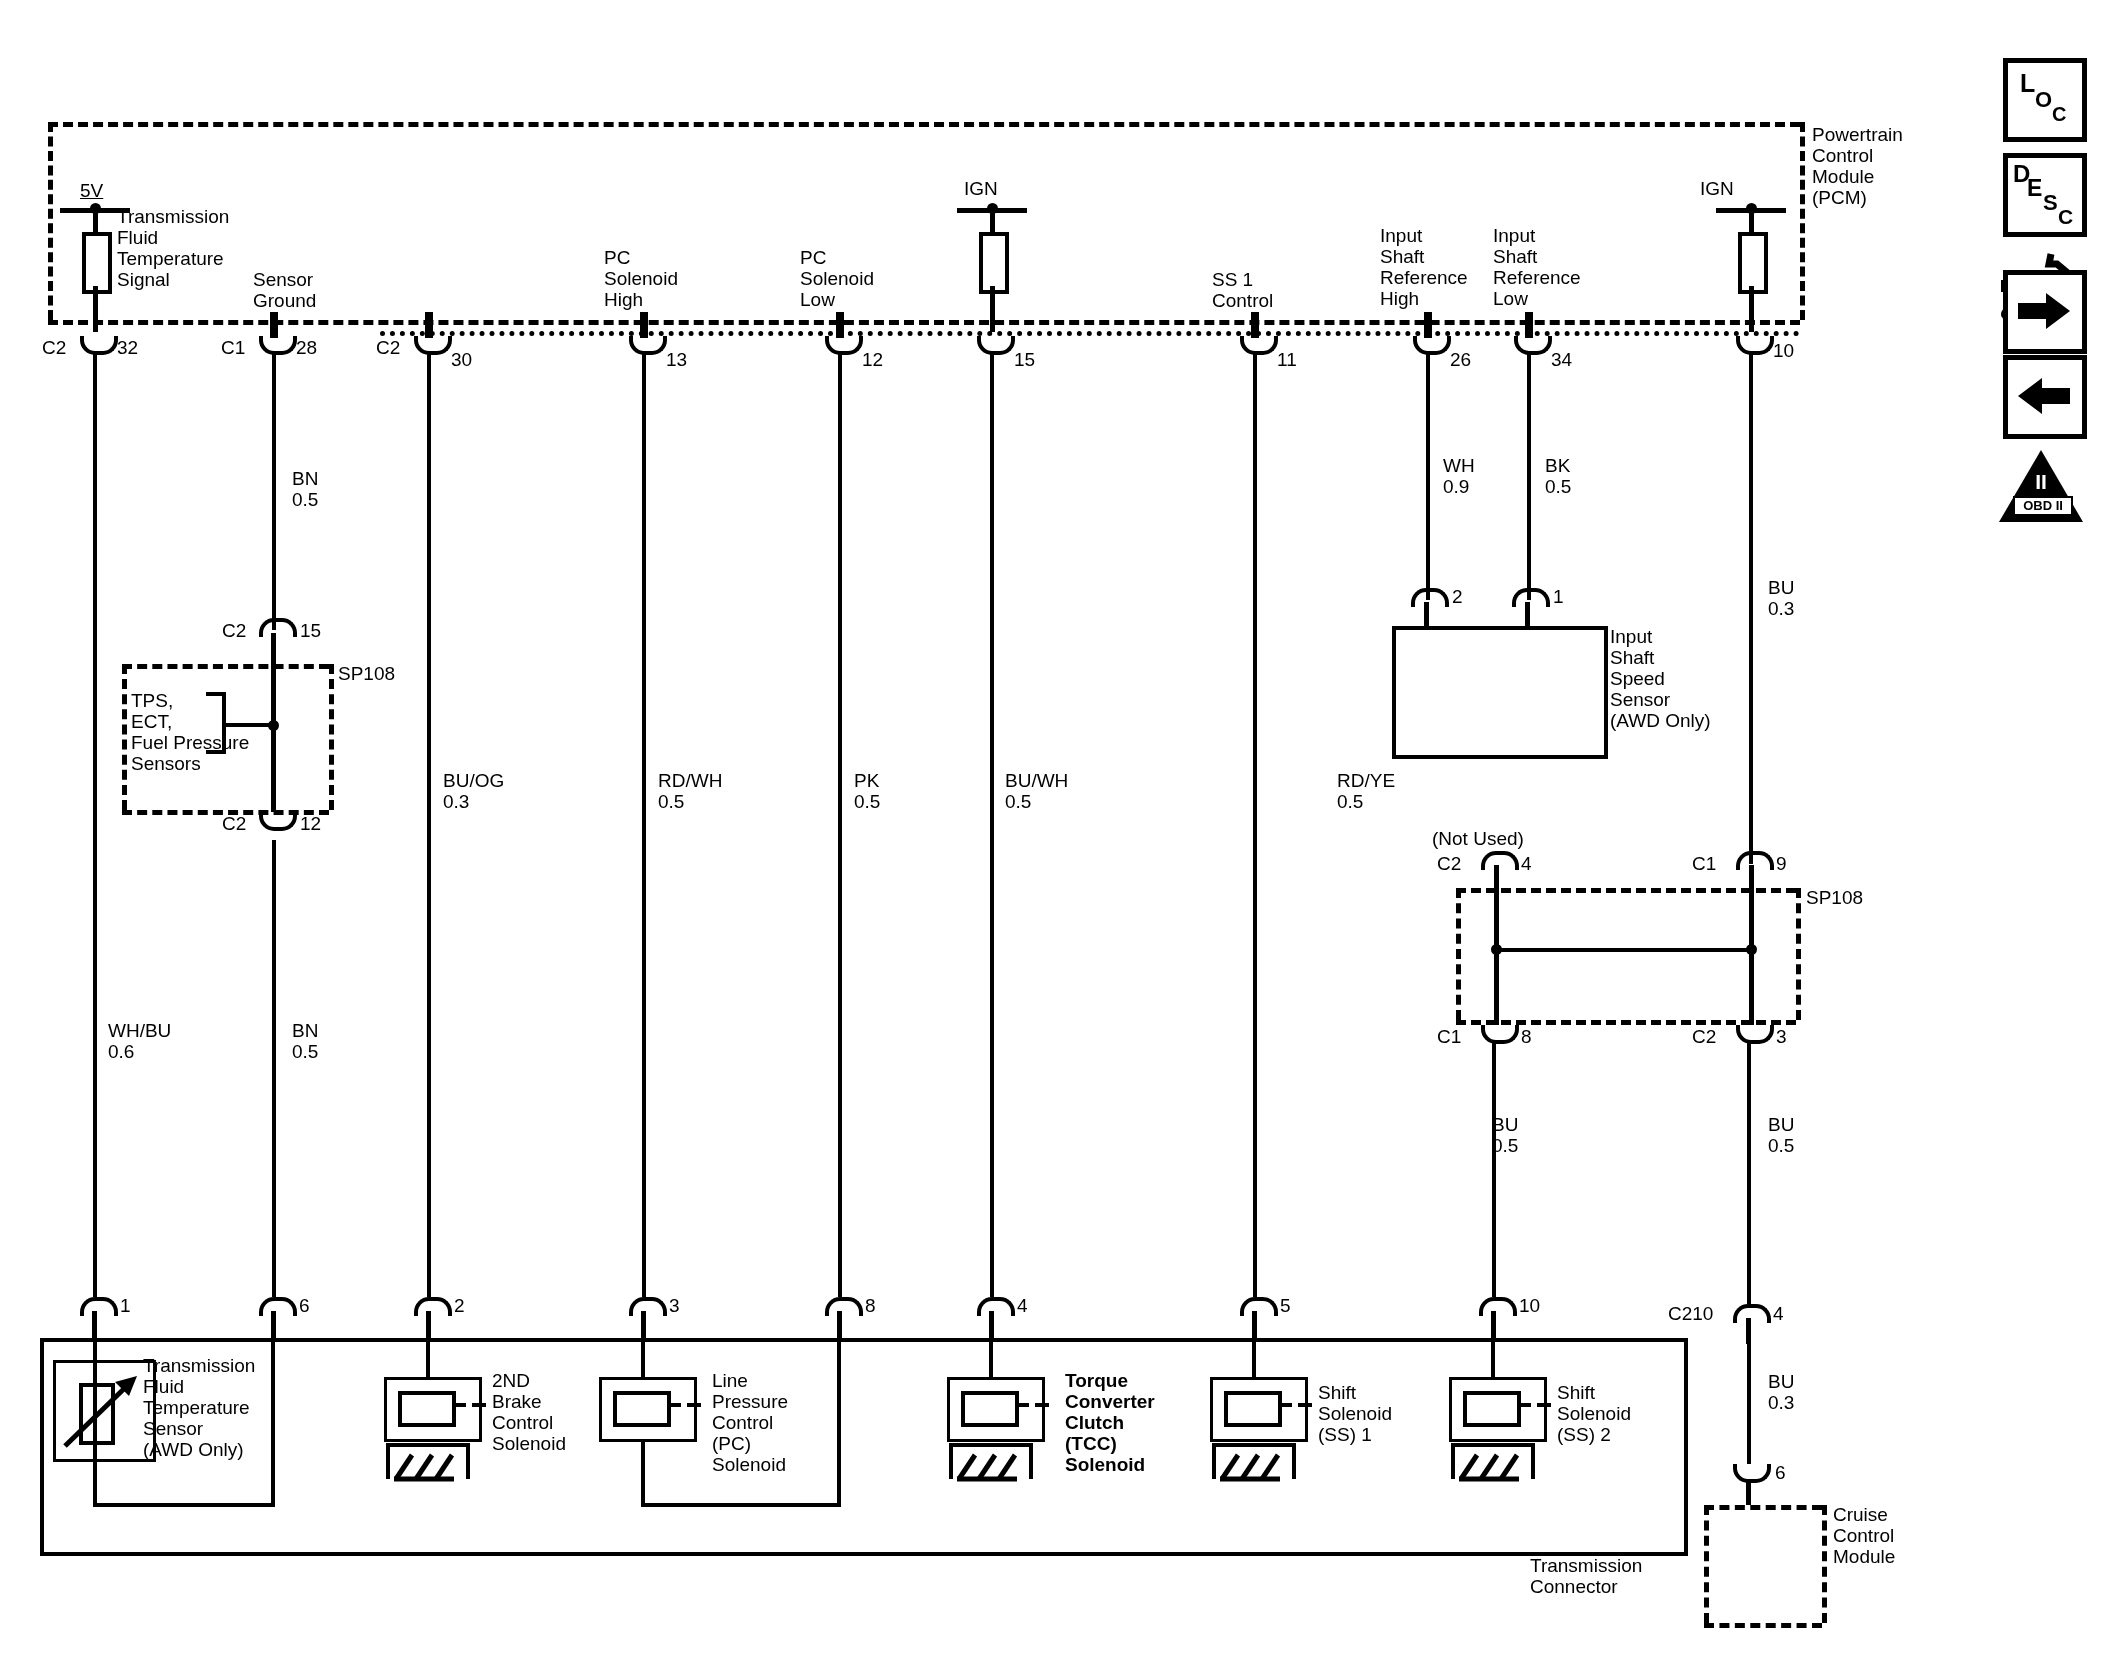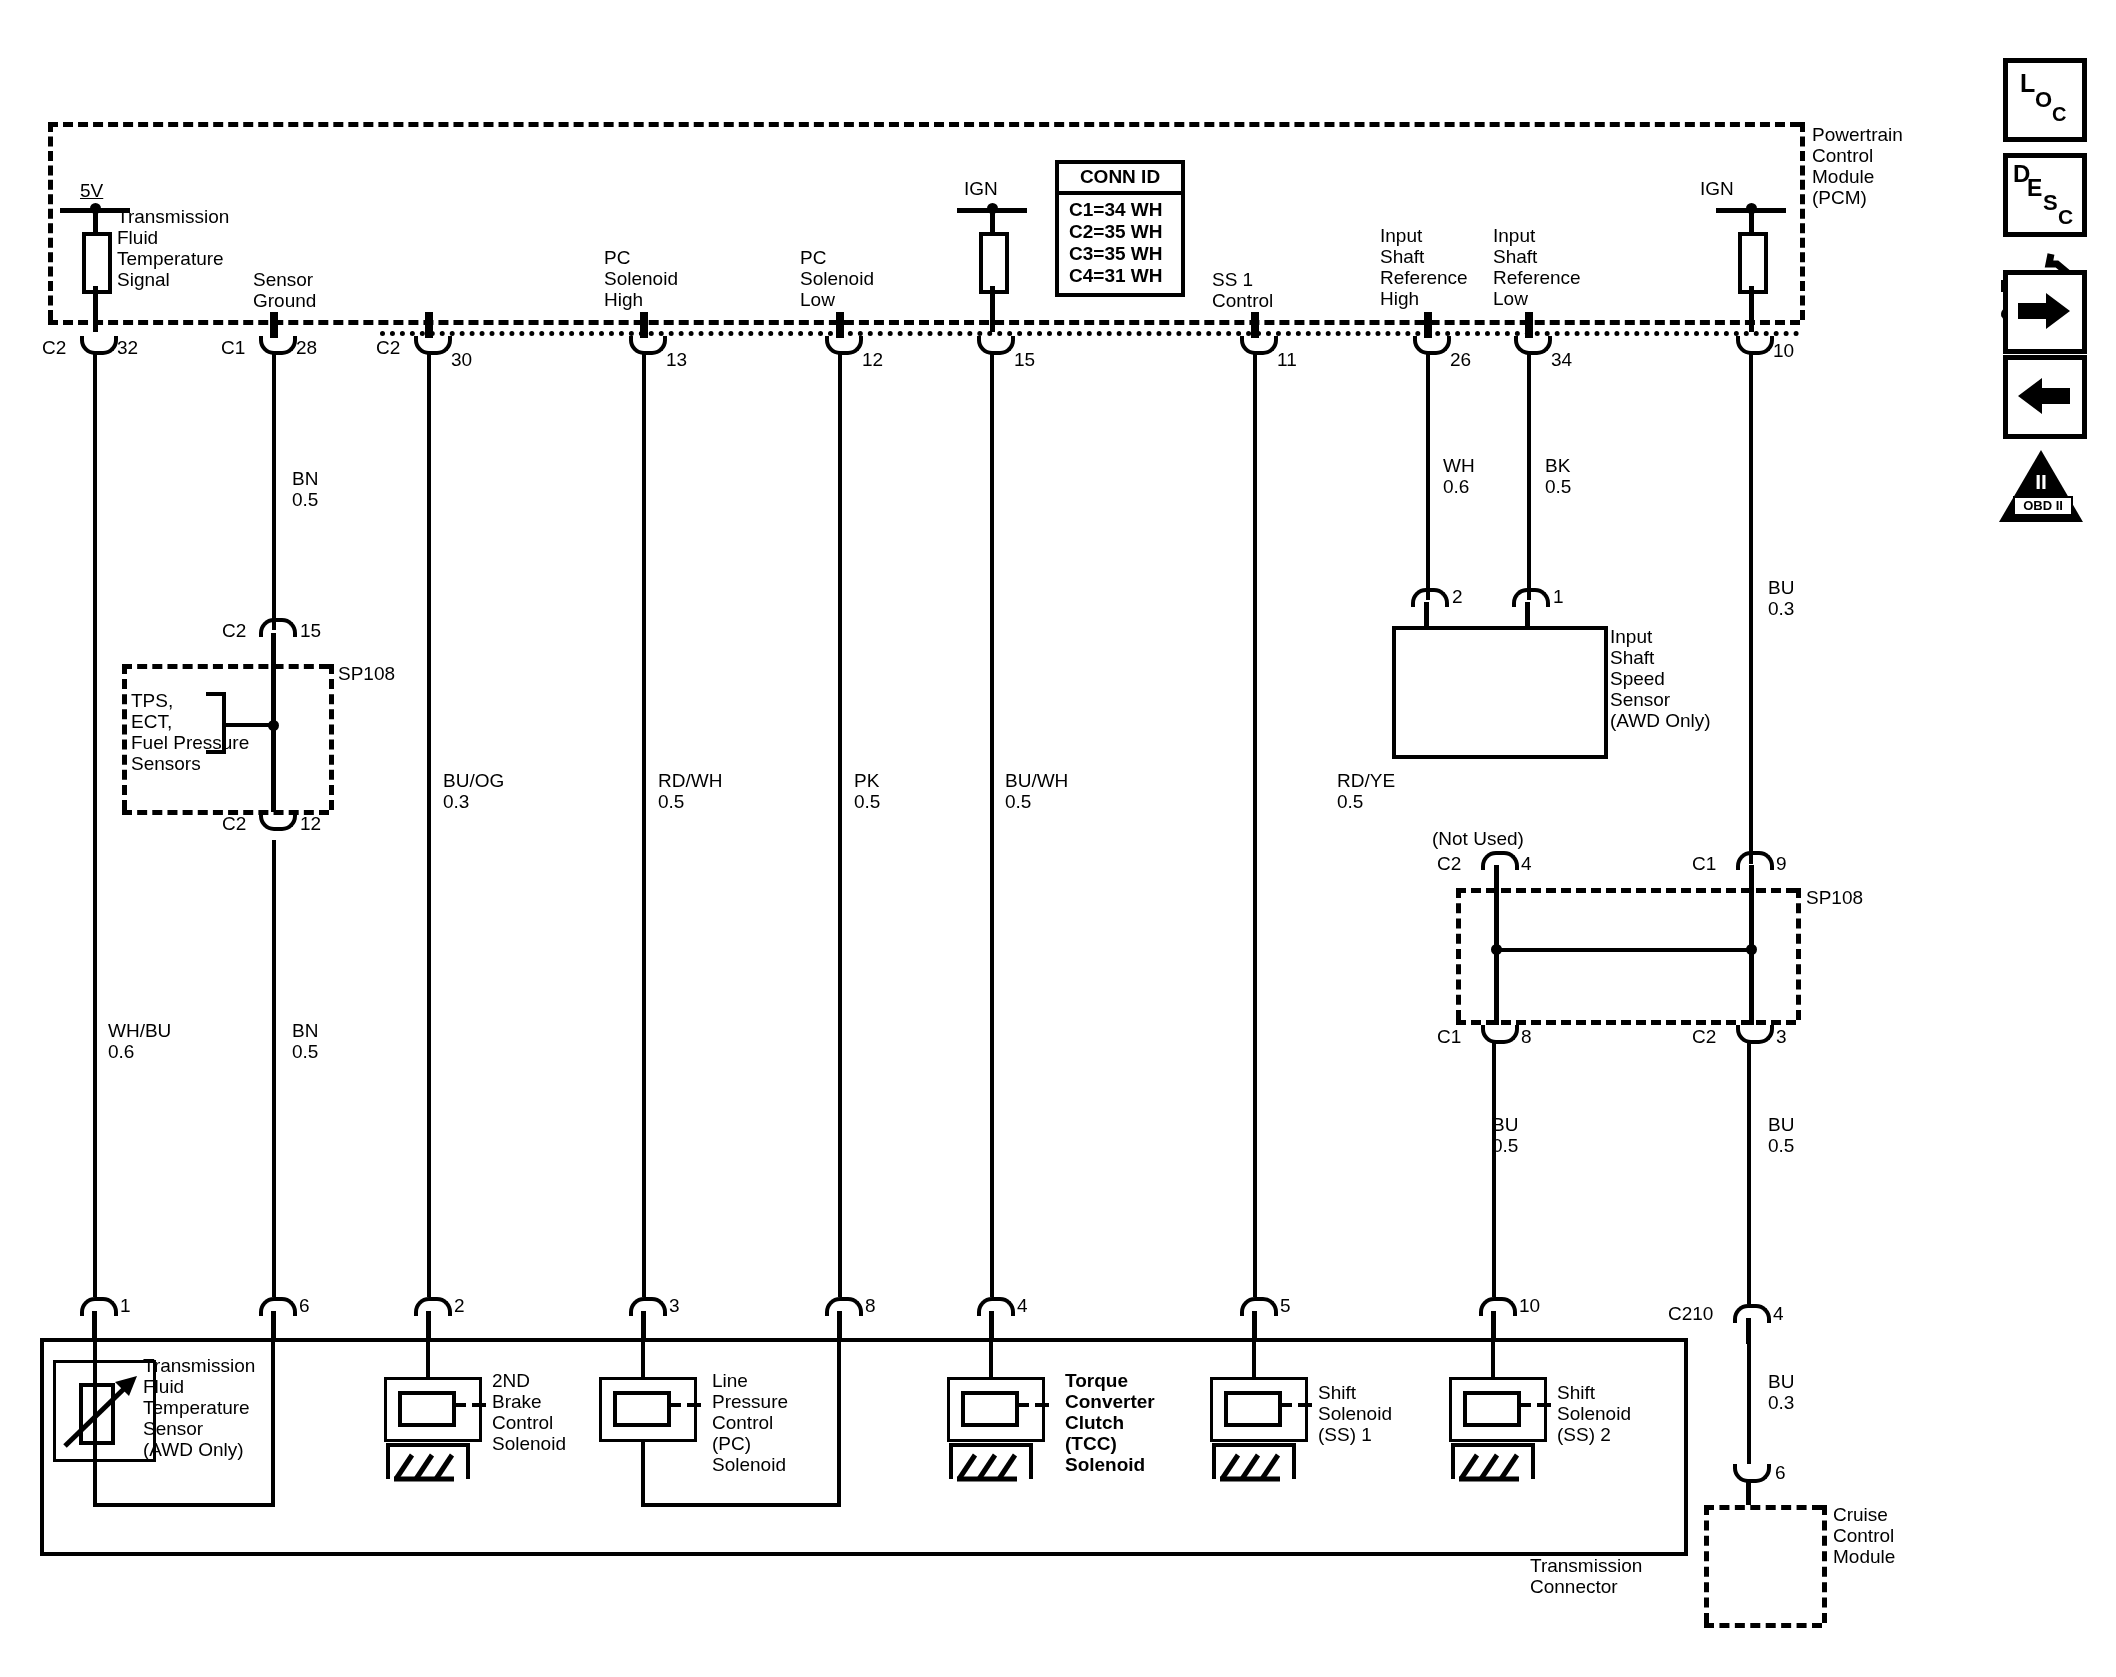--- a/index.html
+++ b/index.html
@@ -58,27 +58,20 @@
     <i class="dashR" style="left:1752px;top:0;height:198px;"></i>
   </div>
 
   <div class="dotted" style="left:380px;top:331px;width:1420px;"></div>
 
   <div class="lbl" style="left: 1812px; top: 124px; white-space: pre;">Powertrain
 Control
 Module
 (PCM)</div>
 
-  <div class="conn-id" style="left:1055px;top:160px;width:122px;">
-    <div class="hdr">CONN ID</div>
-    <div class="bdy">C1=34 WH
-C2=35 WH
-C3=35 WH
-C4=31 WH</div>
-  </div>
 
   <div class="lbl" style="left: 80px; top: 180px; white-space: pre; text-decoration: underline;">5V</div>
   <div class="lbl" style="left: 117px; top: 206px; white-space: pre;">Transmission
 Fluid
 Temperature
 Signal</div>
   <div class="lbl" style="left: 253px; top: 269px; white-space: pre;">Sensor
 Ground</div>
   <div class="lbl" style="left: 604px; top: 247px; white-space: pre;">PC
 Solenoid
@@ -176,21 +169,21 @@
 
   <div class="vw" style="left:1426px;top:351px;height:249px;"></div>
 
   <div class="vw" style="left:1527px;top:351px;height:249px;"></div>
 
   <div class="vw" style="left:1749px;top:351px;height:513px;"></div>
 
   <div class="lbl" style="left: 292px; top: 468px; white-space: pre;">BN
 0.5</div>
   <div class="lbl" style="left: 1443px; top: 455px; white-space: pre;">WH
-0.6</div>
+0.9</div>
   <div class="lbl" style="left: 1545px; top: 455px; white-space: pre;">BK
 0.5</div>
   <div class="lbl" style="left: 1768px; top: 577px; white-space: pre;">BU
 0.3</div>
   <div class="lbl" style="left: 443px; top: 770px; white-space: pre;">BU/OG
 0.3</div>
   <div class="lbl" style="left: 658px; top: 770px; white-space: pre;">RD/WH
 0.5</div>
   <div class="lbl" style="left: 854px; top: 770px; white-space: pre;">PK
 0.5</div>

